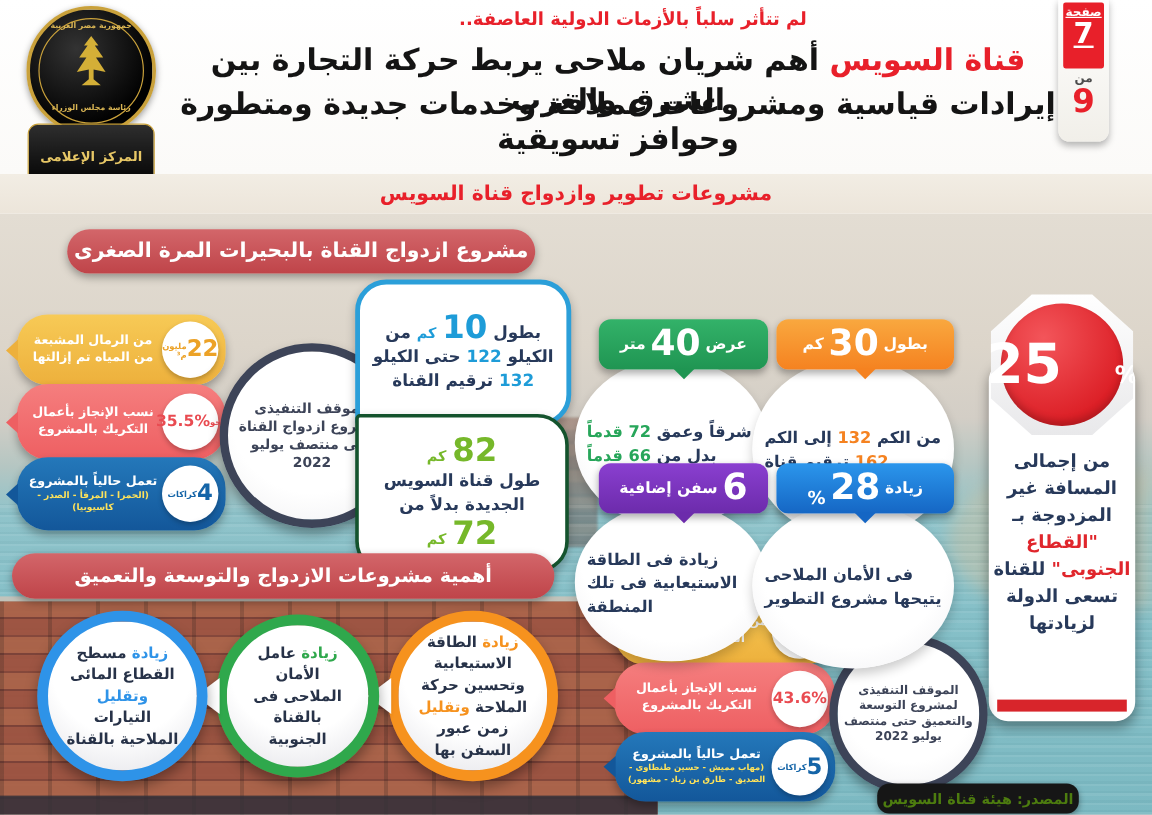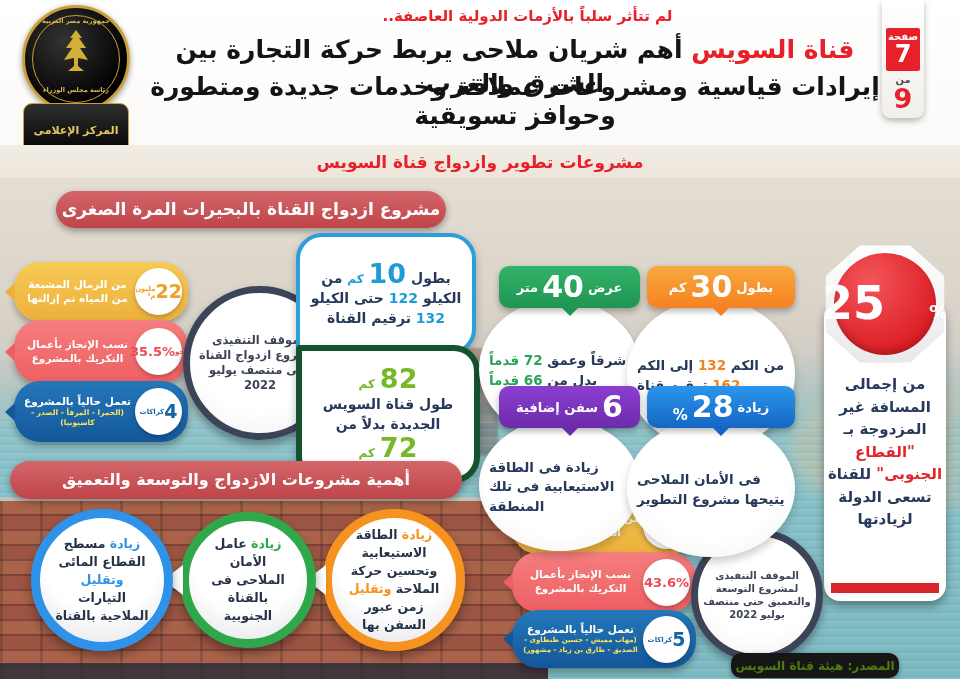--- a/index.html
+++ b/index.html
@@ -41,21 +41,21 @@
   .logo .arc{position:absolute;left:0;right:0;color:#d9b554;font-size:6.5px;font-weight:bold;}
   .arc-top{top:9px;}
   .arc-bottom{bottom:16px;}
   .logo .eagle{position:absolute;top:20px;left:50%;transform:translateX(-50%);}
   .logo .caption{position:relative;margin-top:-10px;display:inline-block;background:linear-gradient(#2e2e2e,#000);
     border:1px solid #c9a13b;color:#e7c766;font-size:11px;font-weight:bold;border-radius:9px;padding:20px 10px;}
 
   
   .ribbon{position:absolute;right:36px;top:0;width:42px;height:118px;background:linear-gradient(#ffffff,#f1efe9);
     border-radius:0 0 9px 9px;box-shadow:0 3px 6px rgba(0,0,0,.28);text-align:center;}
-  .ribbon .red-part{margin:28px 4px 0;background:#e8202a;border-radius:2px;color:#fff;padding:3px 0 4px;}
+  .ribbon .red-part{margin:2px 4px 0;background:#e8202a;border-radius:2px;color:#fff;padding:3px 0 16px;text-decoration:underline;}
   .ribbon .red-part .lbl{font-size:10px;font-weight:bold;display:block;}
   .ribbon .red-part .num{font-size:24px;font-weight:bold;line-height:1.05;display:block;}
   .ribbon .of{font-size:10px;color:#4d4d4d;font-weight:bold;margin-top:3px;}
   .ribbon .total{font-size:27px;color:#e8202a;font-weight:bold;line-height:1;}
 
   
   .pill{position:absolute;background:linear-gradient(#d3666a,#bf4449);color:#fff;font-weight:bold;text-align:right;
     border-radius:22px;display:flex;flex-direction:column;align-items:center;justify-content:center;
     box-shadow:0 3px 7px rgba(0,0,0,.35);line-height:1.25;}
   .status-circle{position:absolute;background:radial-gradient(circle at 50% 35%,#ffffff 60%,#f0f0f2);
@@ -83,21 +83,21 @@
   .yellow .val-circle{color:#eca227;}
   .red .val-circle{color:#e94b51;}
   .blue .val-circle{color:#1565a8;}
   .red .vc-mid{font-size:13px;}
 
   
   .card{position:absolute;background:#fff;text-align:center;font-weight:bold;color:#27395a;
     display:flex;flex-direction:column;align-items:center;justify-content:center;
     box-shadow:0 4px 8px rgba(0,0,0,.25);line-height:1.45;font-size:14px;padding:6px 8px;}
   .card.cblue{border:4px solid #2b9fd9;border-radius:26px 26px 26px 4px;}
-  .card.cgreen{border:6px solid #14532d;border-radius:4px 26px 26px 26px;}
+  .card.cgreen{border:3px solid #14532d;border-radius:4px 26px 26px 26px;}
   .num-blue{color:#1e9cd8;}
   .num-green{color:#76b82a;}
   .bignum{font-size:27px;line-height:1;}
   .smunit{font-size:12px;}
 
   
   .tag{position:absolute;}
   .tag-head{position:relative;height:42px;border-radius:10px;display:flex;align-items:center;justify-content:center;
     gap:4px;color:#fff;font-weight:bold;box-shadow:0 3px 6px rgba(0,0,0,.3);z-index:2;font-size:14px;}
   .tag-head::after{content:"";position:absolute;bottom:-8px;left:50%;transform:translateX(-50%);

